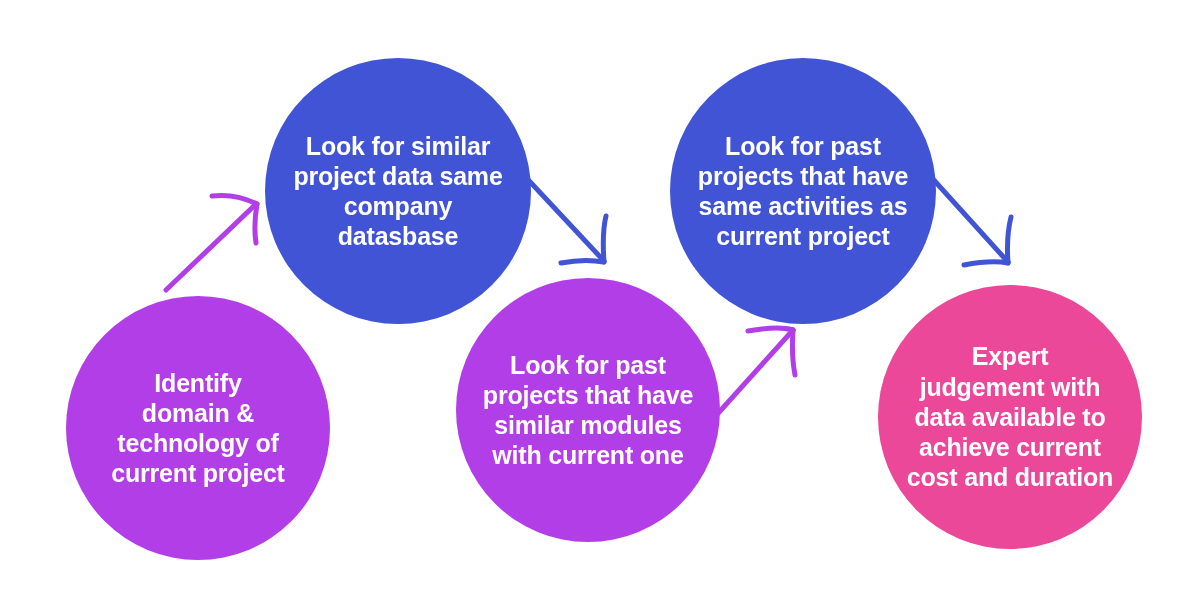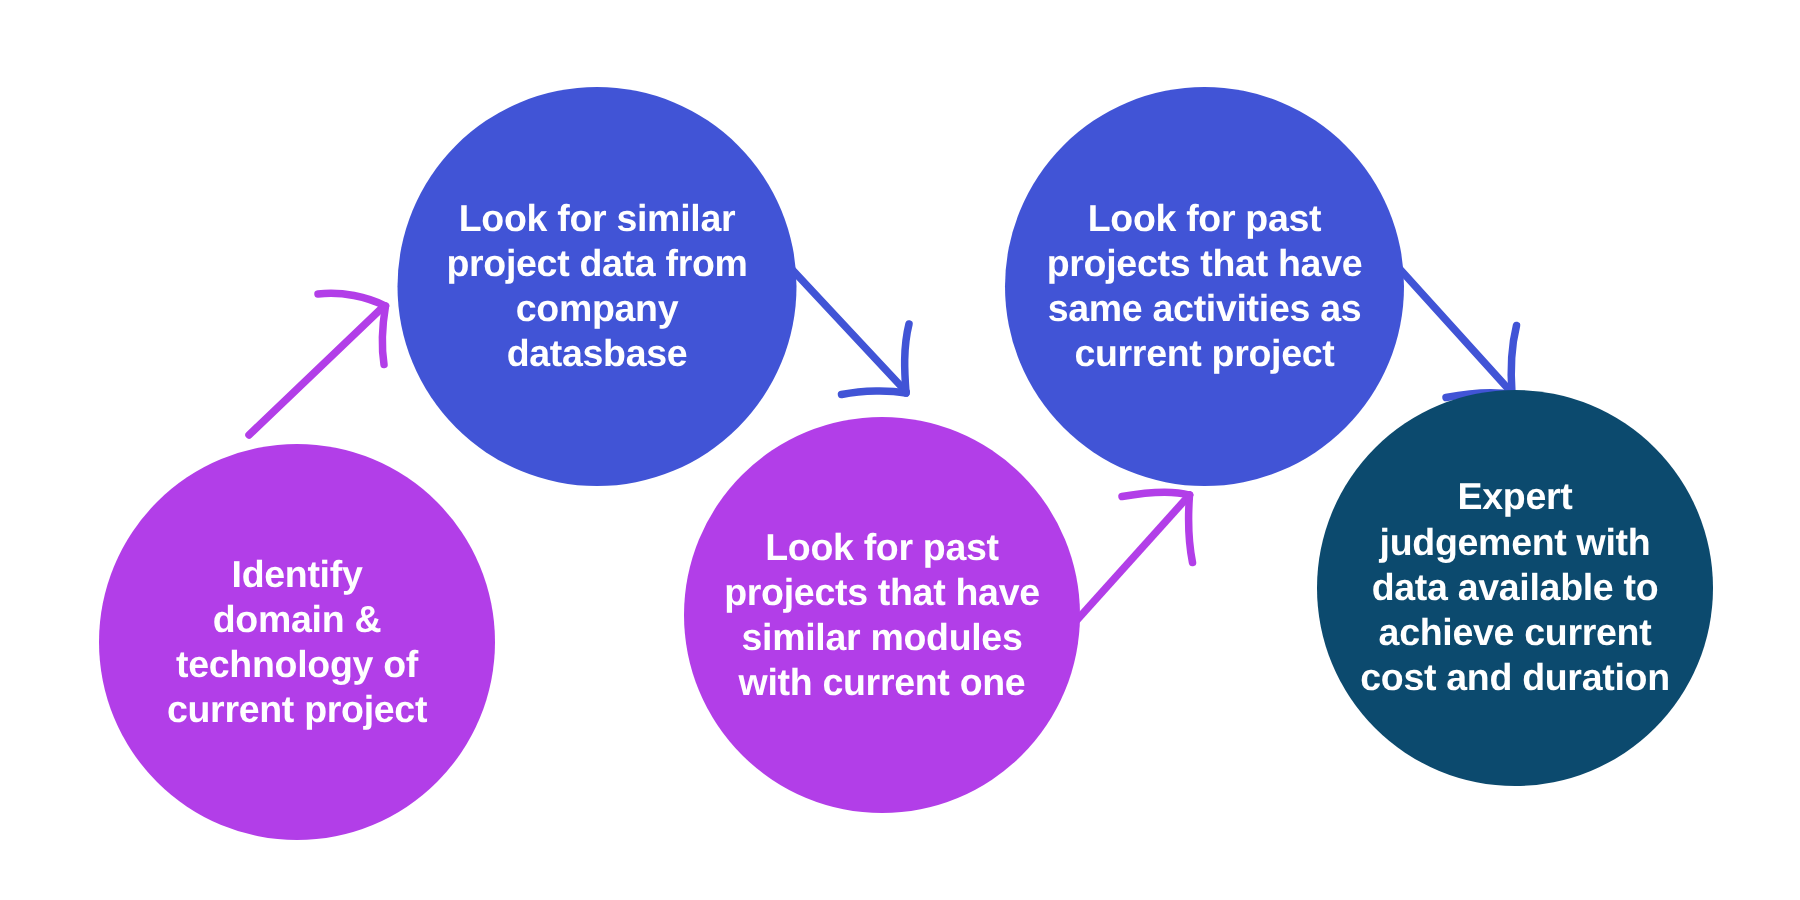--- a/index.html
+++ b/index.html
@@ -80,37 +80,37 @@
   </svg>
 
   <div class="node" id="n1" style="left: 66px; top: 296px; width: 264px; height: 264px; background: rgb(178, 62, 232);">
     <span class="node-label">Identify
 domain &amp;
 technology of
 current project</span>
   </div>
   <div class="node" id="n2" style="left: 265px; top: 58px; width: 266px; height: 266px; background: rgb(65, 84, 214);">
     <span class="node-label">Look for similar
-project data from
+project data same
 company
 datasbase</span>
   </div>
   <div class="node" id="n3" style="left: 456px; top: 278px; width: 264px; height: 264px; background: rgb(178, 62, 232);">
     <span class="node-label">Look for past
 projects that have
 similar modules
 with current one</span>
   </div>
   <div class="node" id="n4" style="left: 670px; top: 58px; width: 266px; height: 266px; background: rgb(65, 84, 214);">
     <span class="node-label">Look for past
 projects that have
 same activities as
 current project</span>
   </div>
-  <div class="node" id="n5" style="left: 878px; top: 260px; width: 264px; height: 264px; background: #0c4a6e;">
+  <div class="node" id="n5" style="left: 878px; top: 285px; width: 264px; height: 264px; background: #ec4899;">
     <span class="node-label">Expert
 judgement with
 data available to
 achieve current
 cost and duration</span>
   </div>
 
 </div>
 
 </body></html>

